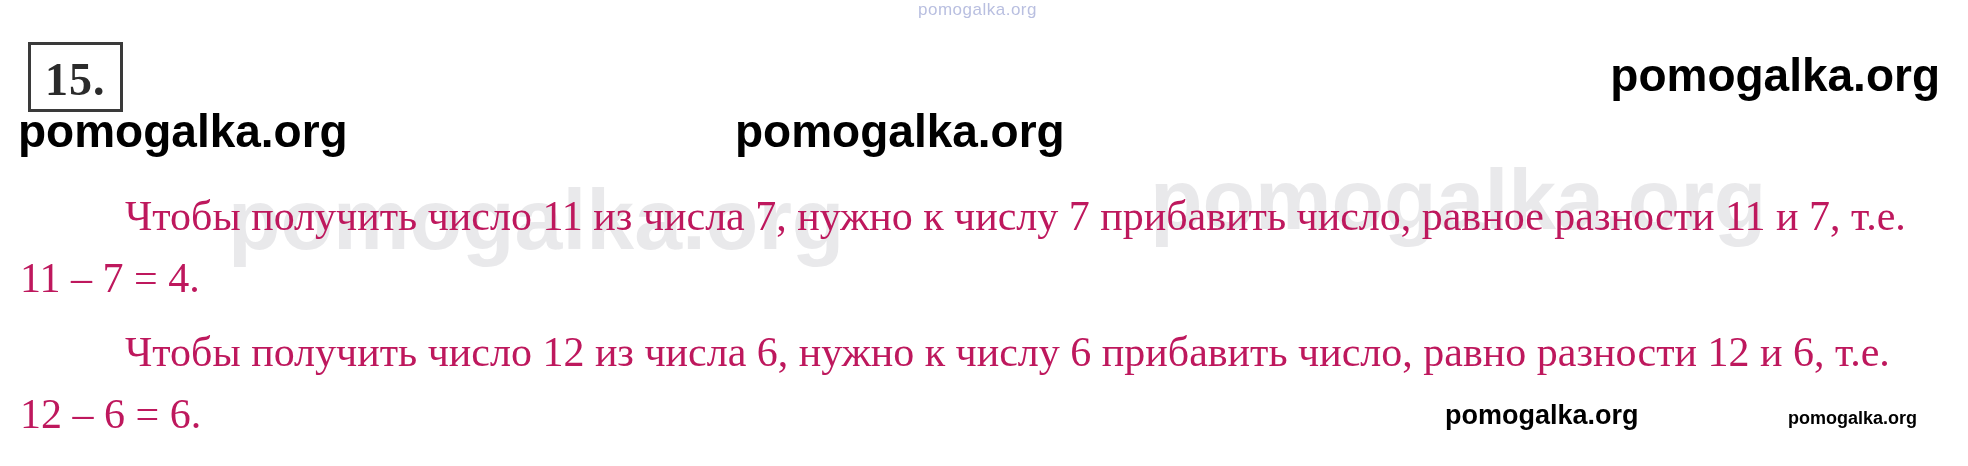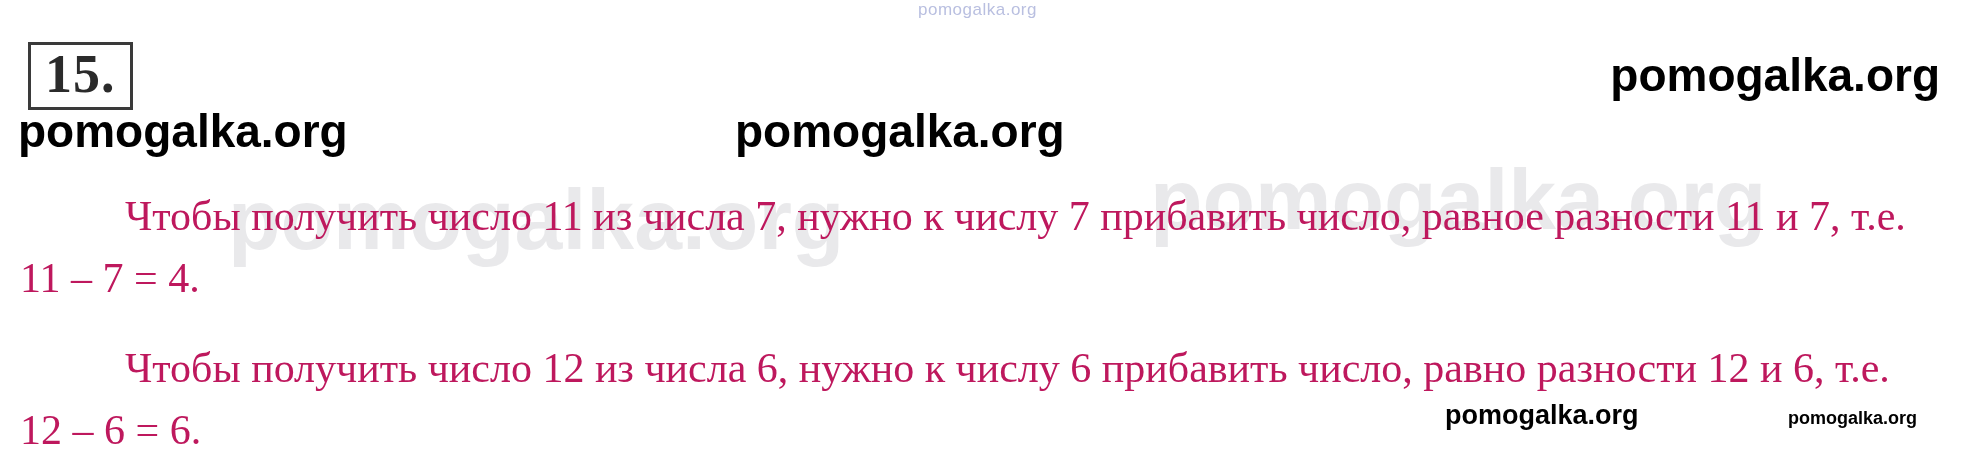--- a/index.html
+++ b/index.html
@@ -21,23 +21,23 @@
     width: 1968px;
     height: 400px;
   }
 
   
   .exercise-number {
     position: absolute;
     left: 28px;
     top: 42px;
     border: 3px solid #3a3a3a;
-    padding: 2px 14px 6px 14px;
+    padding: 12px 14px 6px 14px;
     font-family: "Liberation Serif", serif;
-    font-size: 54px;
+    font-size: 46px;
     font-weight: bold;
     line-height: 1.0;
     color: #2b2b2b;
     letter-spacing: 1px;
   }
 
   
   .text-block {
     position: absolute;
     left: 20px;
@@ -46,21 +46,21 @@
     font-size: 42px;
     line-height: 62px;
     color: #be185d;
   }
   .para {
     text-indent: 105px;
     margin: 0 0 6px 0;
     white-space: normal;
   }
   .para.second {
-    margin-top: 28px;
+    margin-top: 12px;
   }
 
   
   .wm {
     position: absolute;
     font-family: "Liberation Sans", sans-serif;
     font-weight: bold;
     color: #000000;
     white-space: nowrap;
     pointer-events: none;

